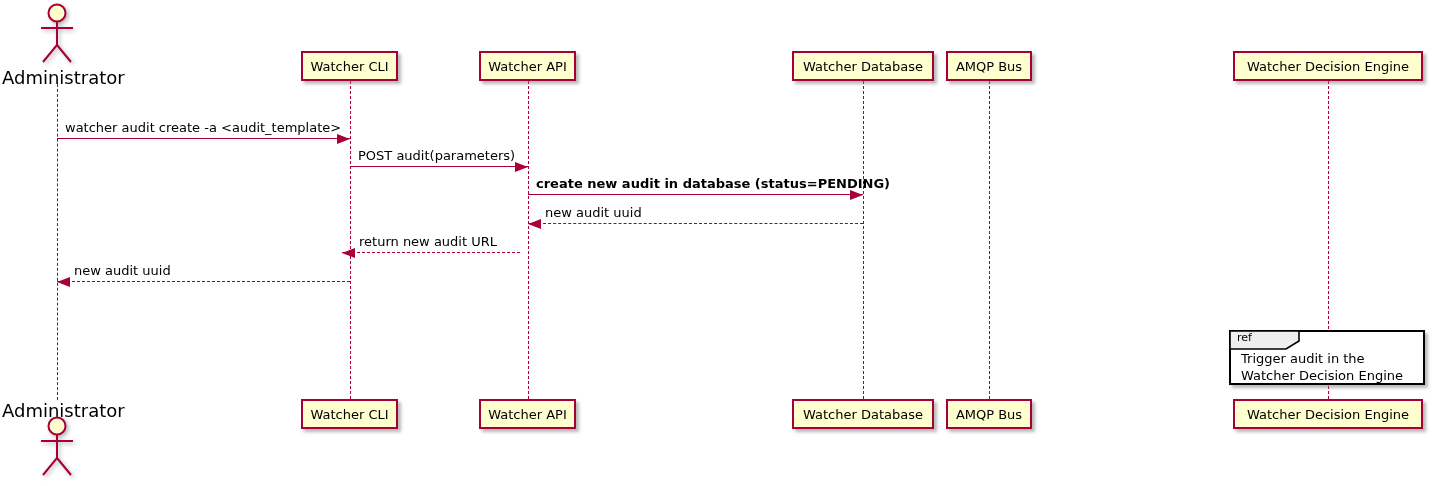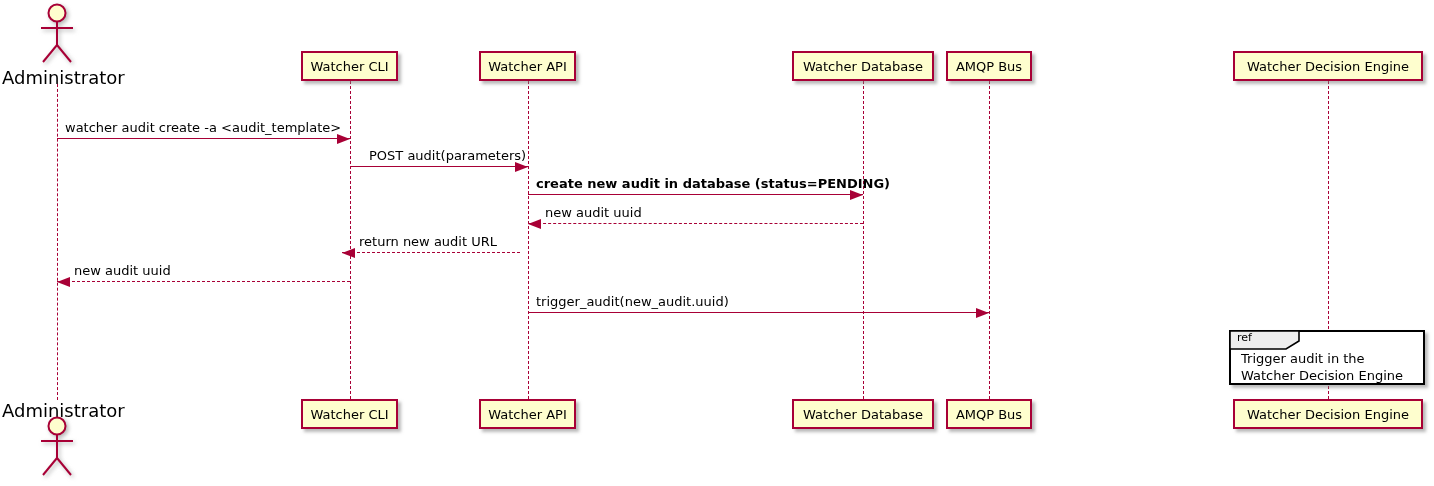--- a/index.html
+++ b/index.html
@@ -161,21 +161,21 @@
       <span>Watcher Decision Engine</span>
     </div>
 
   <div class="message" style="left:57px;top:100px;width:293px;">
     <div class="msg-label" style="left:8px;">watcher audit create -a &lt;audit_template&gt;</div>
     <div class="msg-line solid"></div>
     <div class="arrowhead right"></div>
   </div>
 
   <div class="message" style="left:350px;top:128px;width:178px;">
-    <div class="msg-label" style="left:19px;text-align:right;">POST audit(parameters)</div>
+    <div class="msg-label" style="left:8px;text-align:right;">POST audit(parameters)</div>
     <div class="msg-line solid"></div>
     <div class="arrowhead right"></div>
   </div>
 
   <div class="message" style="left:528px;top:156px;width:335px;">
     <div class="msg-label" style="left:8px;font-weight:bold;">create new audit in database (status=PENDING)</div>
     <div class="msg-line solid"></div>
     <div class="arrowhead right"></div>
   </div>
 
@@ -190,25 +190,20 @@
     <div class="msg-line dashed"></div>
     <div class="arrowhead left"></div>
   </div>
 
   <div class="message" style="left:57px;top:243px;width:293px;">
     <div class="msg-label" style="left:17px;">new audit uuid</div>
     <div class="msg-line dashed"></div>
     <div class="arrowhead left"></div>
   </div>
 
-  <div class="message" style="left:528px;top:274px;width:461px;">
-    <div class="msg-label" style="left:8px;">trigger_audit(new_audit.uuid)</div>
-    <div class="msg-line solid"></div>
-    <div class="arrowhead right"></div>
-  </div>
 
 
   <div class="ref-box">
     <div class="ref-tab">
       <svg width="72" height="20" viewBox="0 0 72 20">
         <path d="M1,1 H70 V11 L57,19 H1 Z" fill="var(--ref-tab)" stroke="var(--ref-border)" stroke-width="1.6"></path>
       </svg>
       <span class="ref-tab-label">ref</span>
     </div>
     <div class="ref-body">

